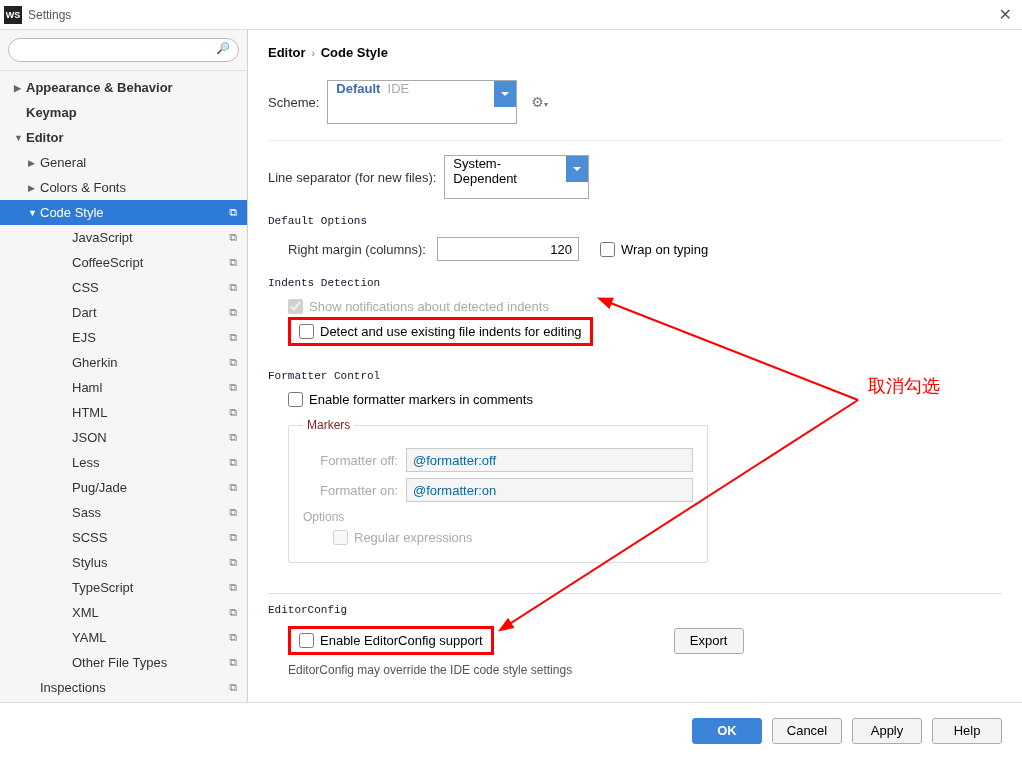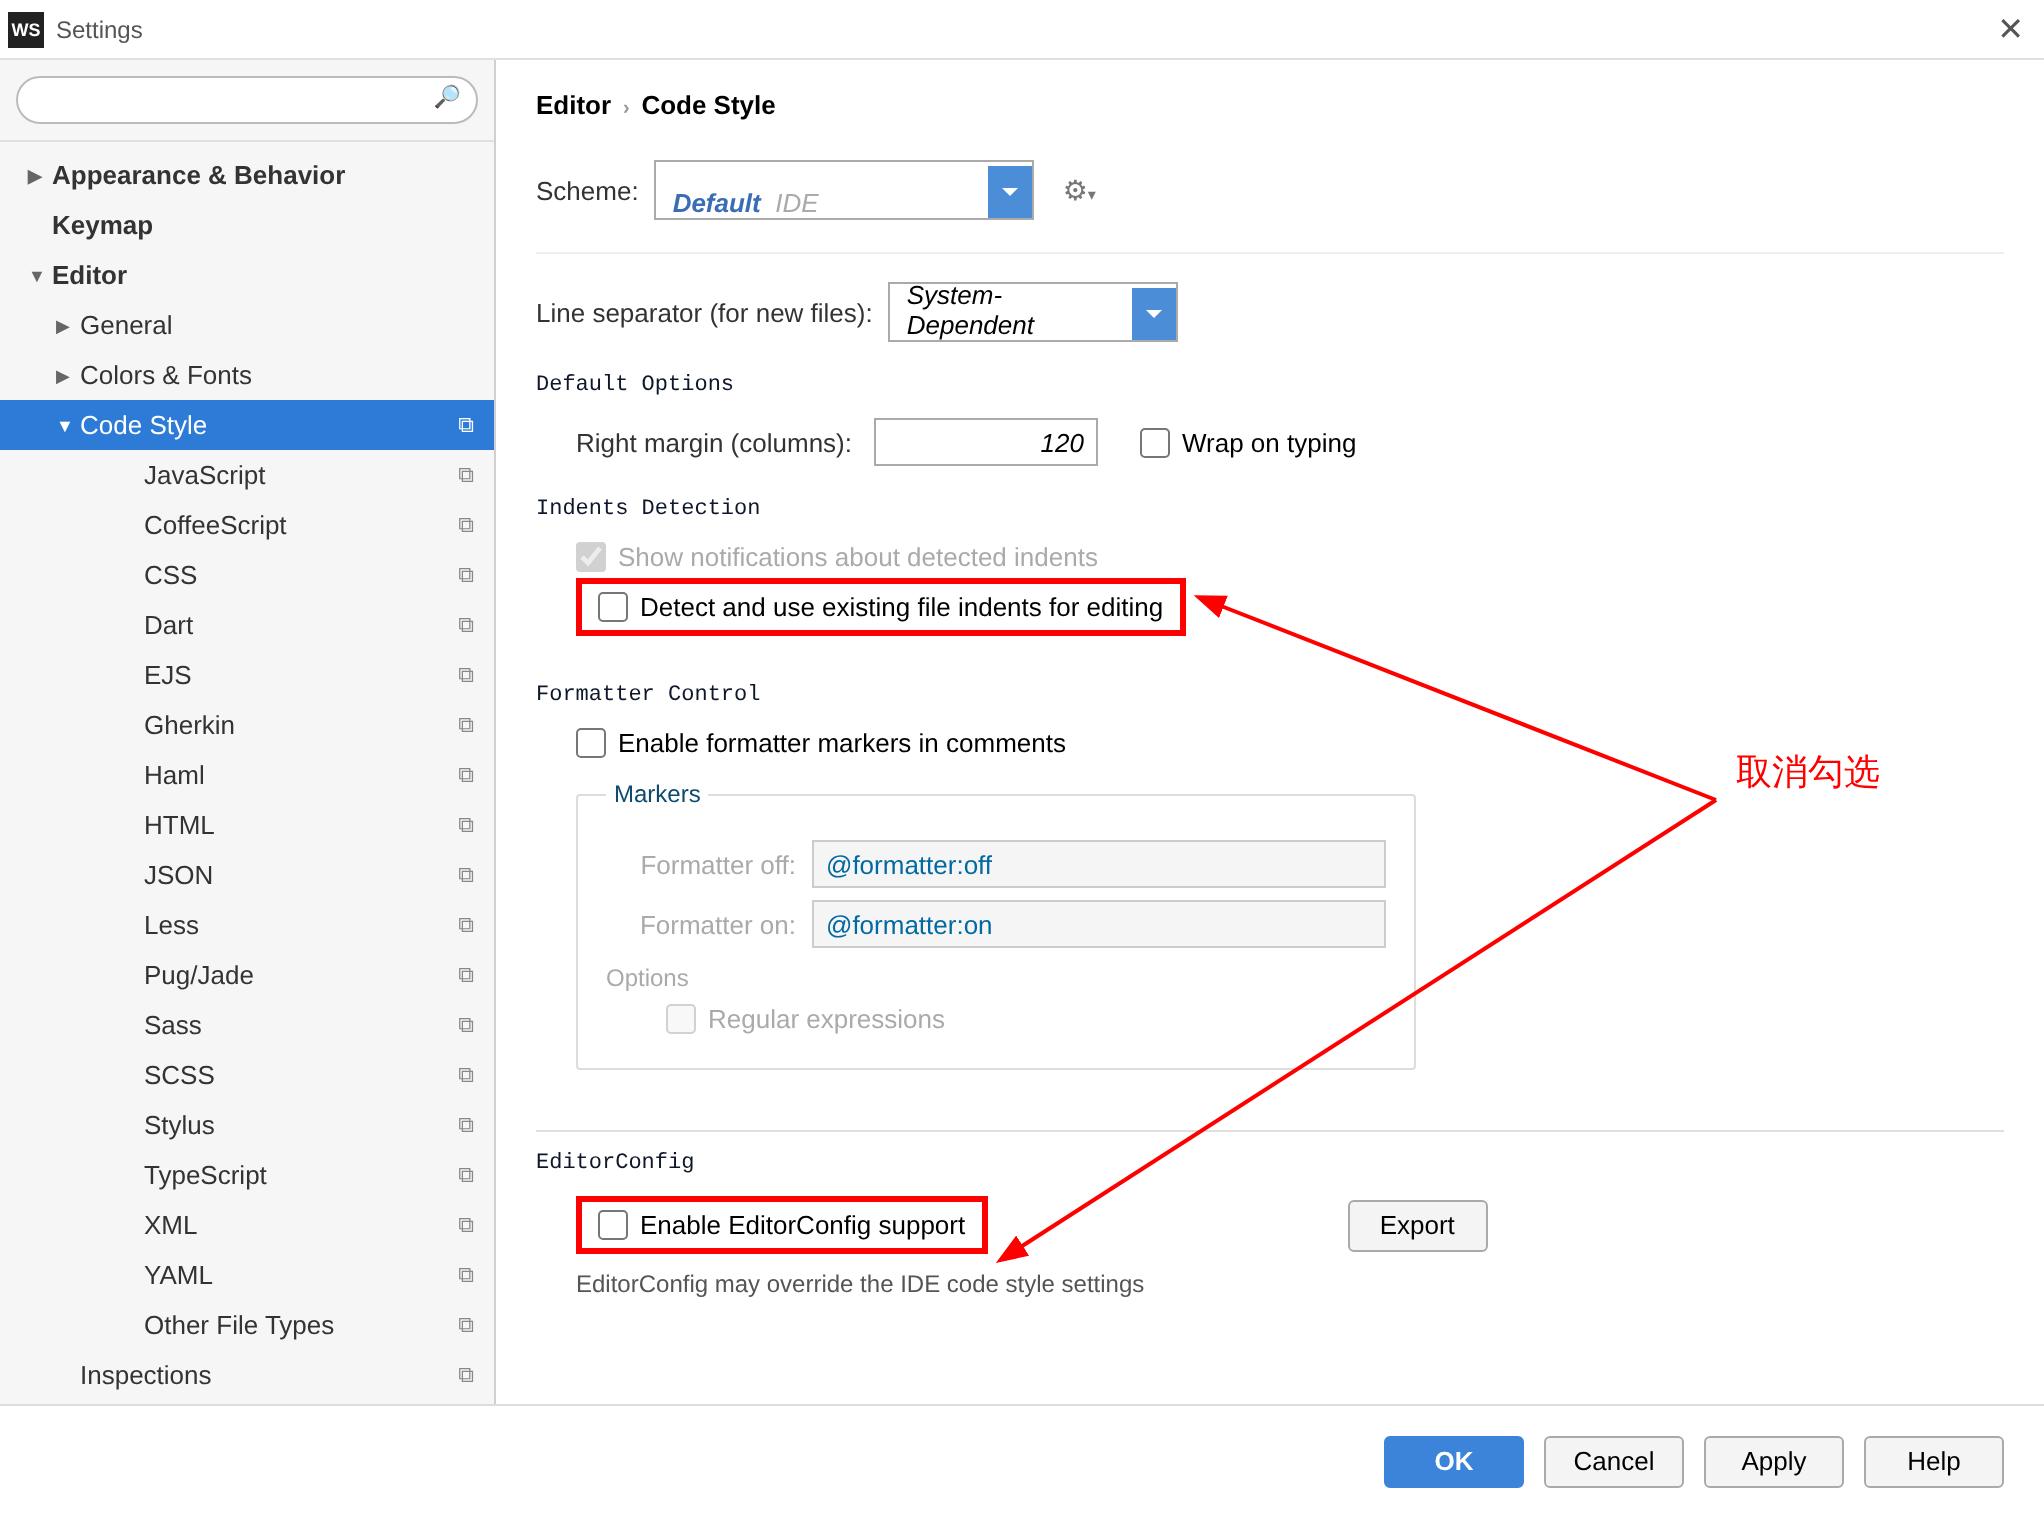--- a/index.html
+++ b/index.html
@@ -22,42 +22,42 @@
 .tree-item.l2 { padding-left: 60px; }
 .tree-item.selected { background: #2d7bd6; color: #fff; }
 .tree-item.selected .arrow { color: #fff; }
 .tree-item.selected .copy-icon { color: #fff; }
 .copy-icon { margin-left: auto; margin-right: 10px; color: #888; font-size: 11px; }
 .content { flex: 1; padding: 14px 20px; position: relative; overflow: hidden; }
 .breadcrumb { font-weight: bold; font-size: 14px; margin-bottom: 20px; }
 .breadcrumb .sep { color: #999; margin: 0 2px; font-size: 10px; }
 .row { display: flex; align-items: center; margin-bottom: 16px; gap: 8px; }
 .label { color: #333; }
-.select { display: flex; align-items: flex-end; border: 1px solid #aaa; height: 30px; background: #fff; font-style: italic; }
+.select { display: flex; align-items: flex-start; border: 1px solid #aaa; height: 44px; background: #fff; }
 .select-text { padding: 0 8px; flex: 1; }
 .select-btn { width: 22px; height: 26px; background: #4b8dd6; display: flex; align-items: center; justify-content: center; }
 .select-btn::after { content: ""; border: 4px solid transparent; border-top-color: #fff; margin-top: 4px; }
 .gear { color: #777; margin-left: 6px; font-size: 14px; }
 .section-title { color: #0f172a; font-size: 11px; margin: 14px 0 10px 0; font-family: Liberation Mono, monospace; }
 .indent { margin-left: 20px; gap: 11px; }
 input[type=text].field { border: 1px solid #aaa; height: 24px; padding: 0 6px; text-align: right; }
 .cb { display: inline-flex; align-items: center; gap: 6px; }
 .cb input { width: 15px; height: 15px; }
 .cb.checked input { accent-color: #4b8dd6; }
 .disabled { color: #aaa; }
 .disabled input[type=text] { background: #f3f3f3; border-color: #ccc; color: #888; }
 hr.sep-line { border: none; border-top: 1px solid #e0e0e0; margin: 30px 0 10px 0; }
 .redbox { border: 3px solid red; padding: 4px 8px; display: inline-flex; }
 .annotation-text { position: absolute; color: red; font-size: 18px; }
 .arrow-svg { position: absolute; pointer-events: none; }
 .button-bar { position: absolute; bottom: 0; left: 0; right: 0; height: 56px; border-top: 1px solid #ddd; display: flex; align-items: center; justify-content: flex-end; gap: 10px; padding: 0 20px; background: #fff; }
 .btn { height: 26px; min-width: 70px; border: 1px solid #aaa; background: #f4f4f4; border-radius: 3px; cursor: pointer; }
 .btn.primary { background: #3b84da; color: #fff; border-color: #3b84da; font-weight: bold; }
 fieldset.markers { border: 1px solid #ddd; border-radius: 2px; padding: 10px 14px 14px 14px; margin: 8px 0 0 20px; width: 420px; }
-fieldset.markers legend { color: #0c4a6e; font-size: 12px; padding: 0 4px; }
+fieldset.markers legend { color: #7f1d1d; font-size: 12px; padding: 0 4px; }
 fieldset.markers .mrow { display: flex; align-items: center; gap: 8px; margin: 6px 0; }
 fieldset.markers .mlabel { width: 95px; text-align: right; color: #aaa; }
 fieldset.markers input[type=text] { flex: 1; height: 24px; border: 1px solid #ccc; background: #f5f5f5; padding: 0 6px; color: #0369a1; }
 .opts-label { color: #aaa; margin: 8px 0 6px 0; font-size: 12px; }
 .tree::-webkit-scrollbar, .content::-webkit-scrollbar { width: 10px; }
 </style>
 </head>
 <body>
 
 <div class="titlebar">
@@ -218,21 +218,21 @@
       <span class="label">Line separator (for new files):</span>
       <div class="select" style="width:145px">
         <span class="select-text">System-Dependent</span>
         <div class="select-btn"></div>
       </div>
     </div>
 
     <div class="section-title">Default Options</div>
     <div class="row indent">
       <span class="label">Right margin (columns):</span>
-      <input type="text" class="field" style="width: 112px; font-style: italic;" value="120">
+      <input type="text" class="field" style="width: 142px;" value="120">
       <label class="cb" style="margin-left:10px">
         <input type="checkbox" style="">
           <span>Wrap on typing</span>
       </label>
     </div>
 
     <div class="section-title">Indents Detection</div>
     <div class="indent">
       <label class="cb checked disabled">
         <input type="checkbox" checked="" disabled="" style="">

